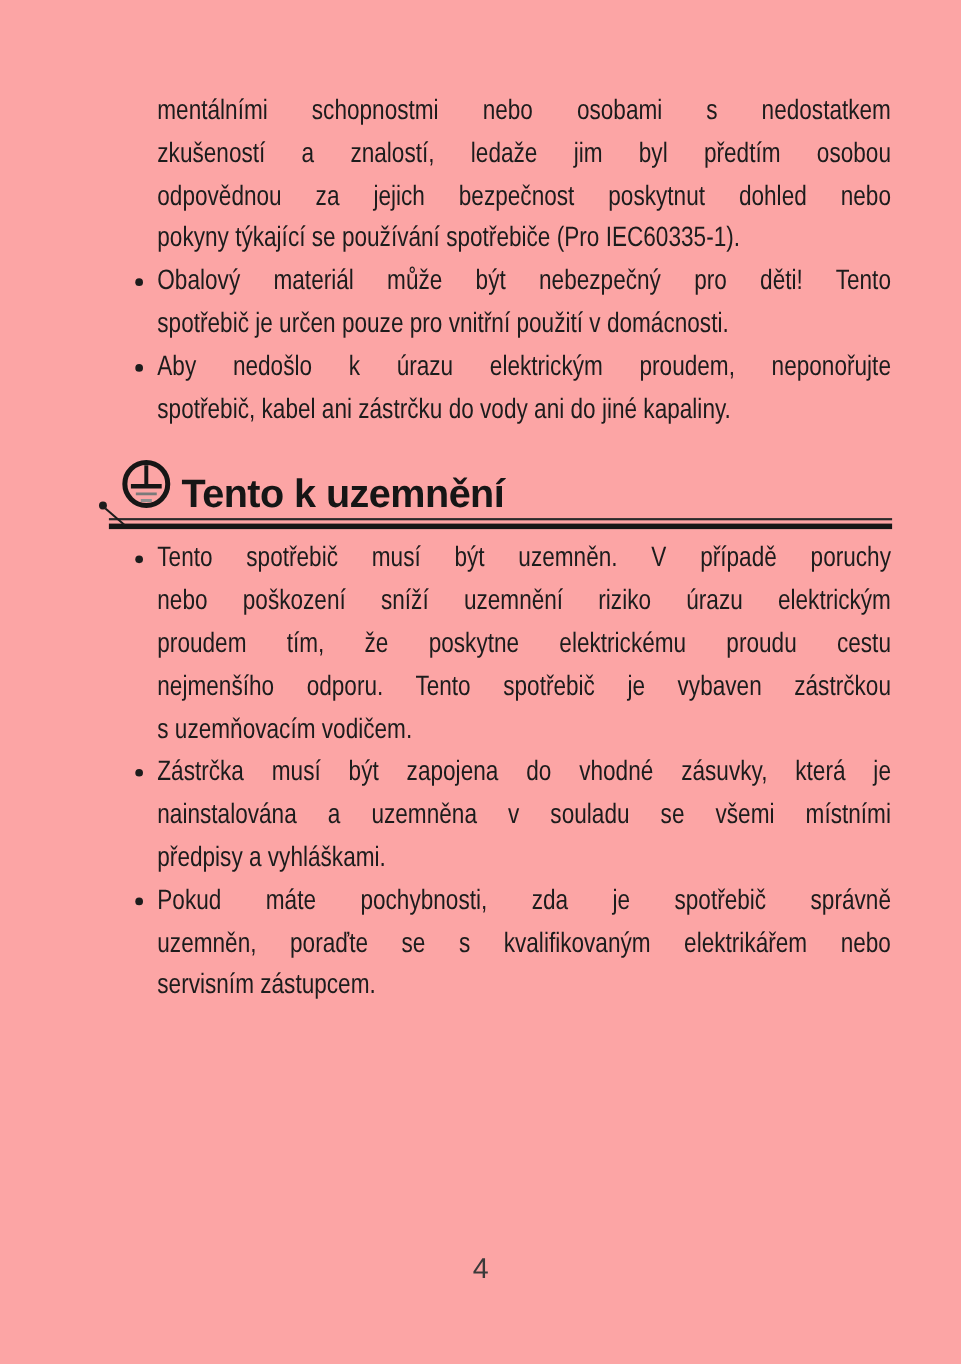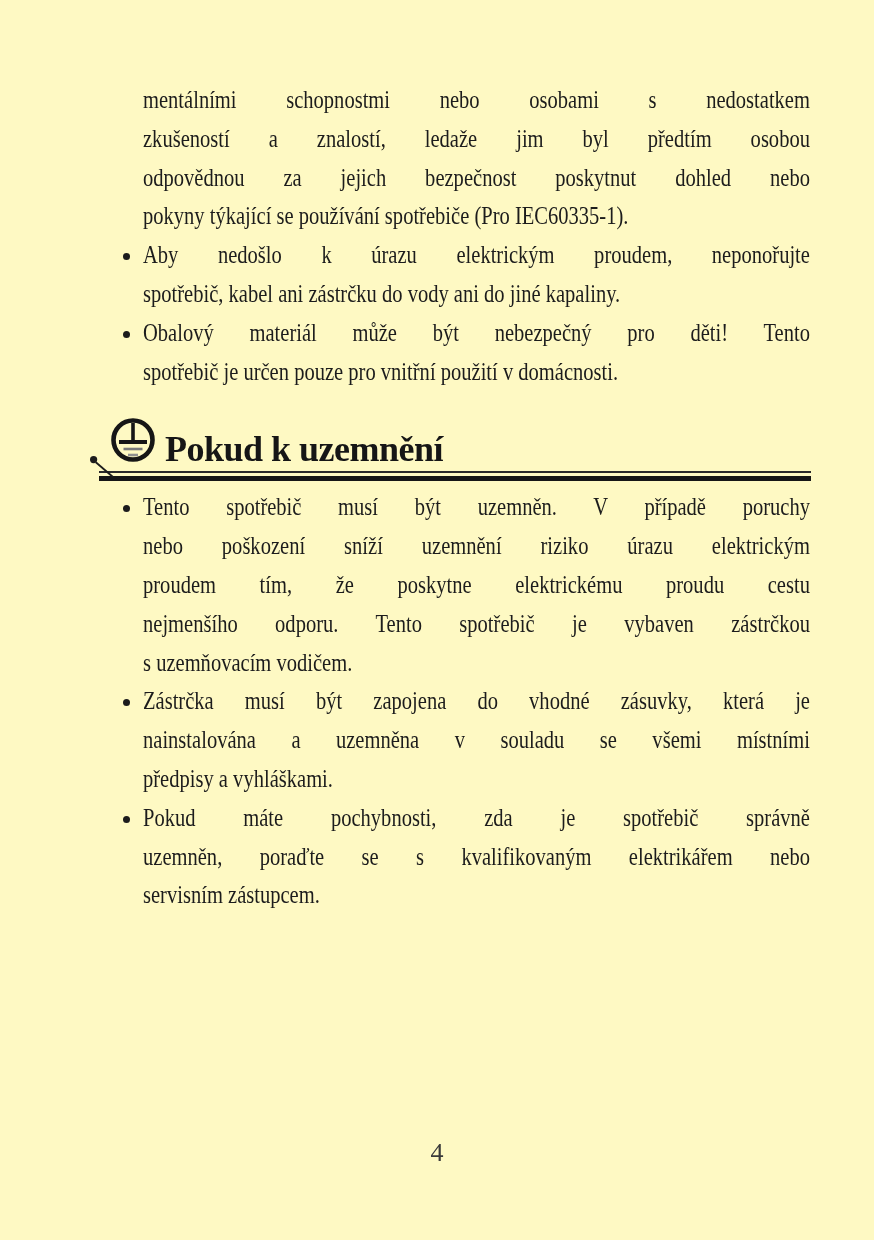--- a/index.html
+++ b/index.html
@@ -1,22 +1,22 @@
 <!DOCTYPE html>
 <html><head>
 <meta charset="utf-8">
 <style>
   * { margin: 0; padding: 0; box-sizing: border-box; }
   html, body { background: #ffffff; }
   .page {
     position: relative;
     width: 874px;
     height: 1240px;
-    background: #fef9c3;
-    font-family: Liberation Serif, serif;
+    background: #fca5a5;
+    font-family: Liberation Sans, sans-serif;
     color: #1c1c1c;
     overflow: hidden;
   }
   .content {
     position: absolute;
     left: 143px;
     top: 81px;
     width: 667px;
   }
   
@@ -99,44 +99,44 @@
     <div class="para" id="continuation">
         <div class="line">mentálními schopnostmi nebo osobami s nedostatkem</div>
         <div class="line">zkušeností a znalostí, ledaže jim byl předtím osobou</div>
         <div class="line">odpovědnou za jejich bezpečnost poskytnut dohled nebo</div>
         <div class="line last">pokyny týkající se používání spotřebiče (Pro IEC60335-1).</div>
       </div>
 
     <div id="section1-bullets">
         <div class="bullet-item">
           <span class="bullet-dot"></span>
-          <div class="line">Aby nedošlo k úrazu elektrickým proudem, neponořujte</div>
-          <div class="line last">spotřebič, kabel ani zástrčku do vody ani do jiné kapaliny.</div>
+          <div class="line">Obalový materiál může být nebezpečný pro děti! Tento</div>
+          <div class="line last">spotřebič je určen pouze pro vnitřní použití v domácnosti.</div>
         </div>
         <div class="bullet-item">
           <span class="bullet-dot"></span>
-          <div class="line">Obalový materiál může být nebezpečný pro děti! Tento</div>
-          <div class="line last">spotřebič je určen pouze pro vnitřní použití v domácnosti.</div>
+          <div class="line">Aby nedošlo k úrazu elektrickým proudem, neponořujte</div>
+          <div class="line last">spotřebič, kabel ani zástrčku do vody ani do jiné kapaliny.</div>
         </div>
       </div>
 
     <div class="heading">
       <svg class="heading-deco" width="32" height="30" viewBox="0 0 32 30">
         <circle cx="8.6" cy="6.6" r="3.6" fill="#1c1c1c"></circle>
         <line x1="10.8" y1="9.2" x2="28" y2="24" stroke="#1c1c1c" stroke-width="1.8"></line>
       </svg>
       <div class="heading-row">
         <svg class="ground-icon-svg" width="48" height="48" viewBox="0 0 48 48">
           <circle cx="24" cy="23" r="19.5" fill="none" stroke="#161616" stroke-width="4.6"></circle>
           <line x1="24" y1="6" x2="24" y2="24" stroke="#161616" stroke-width="3.6"></line>
           <line x1="10" y1="25" x2="38" y2="25" stroke="#161616" stroke-width="4"></line>
           <line x1="14.5" y1="32" x2="33.5" y2="32" stroke="#7a7a7a" stroke-width="2.6"></line>
           <line x1="19" y1="38" x2="29" y2="38" stroke="#8f8f8f" stroke-width="2.6"></line>
         </svg>
-        <div class="heading-title">Pokud k uzemnění</div>
+        <div class="heading-title">Tento k uzemnění</div>
       </div>
       <div class="heading-rule">
         <div class="rule-thin"></div>
         <div class="rule-gap"></div>
         <div class="rule-thick"></div>
       </div>
     </div>
 
     <div id="section2-bullets">
         <div class="bullet-item">

